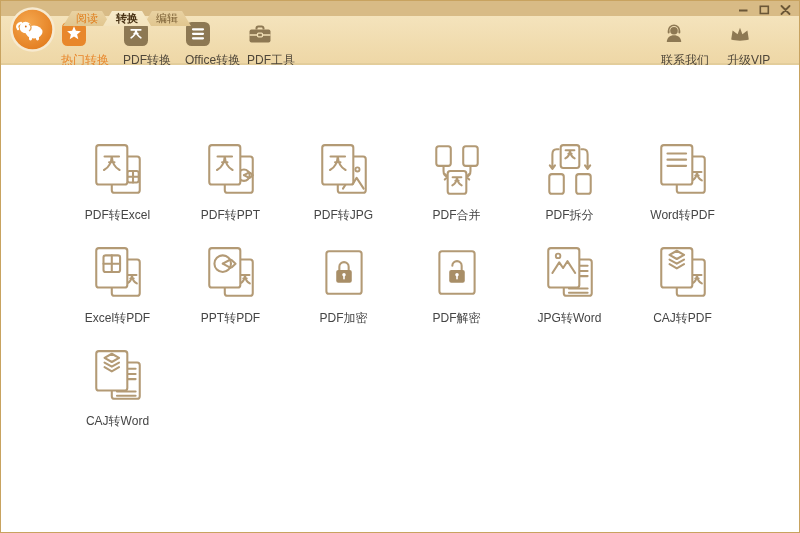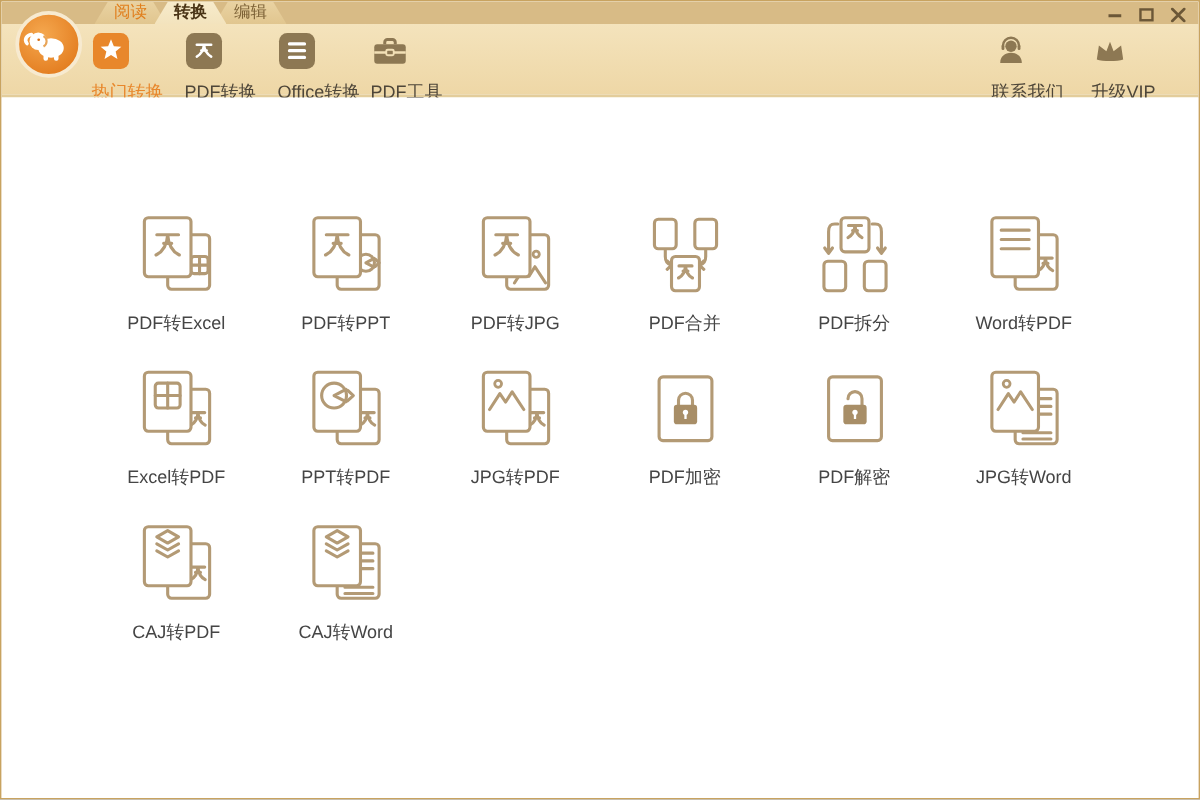--- a/index.html
+++ b/index.html
@@ -6,21 +6,21 @@
   .window{
     position:relative;width:800px;height:533px;box-sizing:border-box;
     border:1px solid #c8a360;background:#fff;overflow:hidden;
     font-family:"Liberation Sans","DejaVu Sans",sans-serif;
   }
   
   .header{position:absolute;top:0;left:0;right:0;height:62px;
     background:linear-gradient(#f6e7c3,#eed7a6);
     border-bottom:2px solid #e3cd9b;}
   .tabstrip{position:absolute;top:0;left:0;right:0;height:15px;background:#d8bb86;}
-  .tabs{position:absolute;left:62px;top:0;height:15px;display:flex;}
+  .tabs{position:absolute;left:62px;top:10px;height:15px;display:flex;}
   .tab{height:15px;line-height:15px;font-size:11px;padding:0 13px;color:#7c6136;
     background:linear-gradient(#e8d0a0,#e2c globale,#e2c892);
     background:linear-gradient(#e9d2a2,#e1c68f);
     clip-path:polygon(9px 0,calc(100% - 9px) 0,100% 100%,0 100%);
     margin-left:-8px;cursor:default;position:relative;z-index:1;}
   .tab:first-child{margin-left:0;}
   .tab.accent{color:#e07e1c;}
   .tab.active{background:linear-gradient(#f7ebcb,#f3e3bd);color:#4a3416;font-weight:bold;z-index:3;}
   .logo{position:absolute;left:8px;top:5px;width:47px;height:47px;z-index:5;}
   .toolbar{position:absolute;left:60px;top:15px;display:flex;gap:2px;}
@@ -221,30 +221,20 @@
               <rect x="22" y="15" width="27" height="35" rx="2.5" fill="none" stroke="#b39a75" stroke-width="2"></rect>
               <path d="M37.16 30 H45.84 M41.5 30 C41.19 34.34 39.33 36.82 36.85 38.06 M41.5 30 C41.81 34.34 43.67 36.82 46.15 38.06 M39.888 33.41 H43.112" fill="none" stroke="#b39a75" stroke-width="2" stroke-linecap="round" stroke-linejoin="round"></path>
               <rect x="7" y="4" width="30" height="38" rx="2.5" fill="#fff" stroke="#b39a75" stroke-width="2"></rect>
               <circle cx="20" cy="19" r="8" fill="none" stroke="#b39a75" stroke-width="2" stroke-linecap="round" stroke-linejoin="round"></circle>
               <path d="M20 19 L27.6 15 M20 19 L27.6 23 M28.8 15.64 L32.4 19 L28.8 22.36" fill="none" stroke="#b39a75" stroke-width="2" stroke-linecap="round" stroke-linejoin="round"></path>
             </svg></span>
           <span class="glabel">PPT转PDF</span>
         </div>
         <div class="cell">
           <span class="gicon"><svg width="58" height="58" viewBox="0 0 56 56">
-              <rect x="22" y="15" width="27" height="35" rx="2.5" fill="none" stroke="#b39a75" stroke-width="2"></rect>
-              <path d="M37.16 30 H45.84 M41.5 30 C41.19 34.34 39.33 36.82 36.85 38.06 M41.5 30 C41.81 34.34 43.67 36.82 46.15 38.06 M39.888 33.41 H43.112" fill="none" stroke="#b39a75" stroke-width="2" stroke-linecap="round" stroke-linejoin="round"></path>
-              <rect x="7" y="4" width="30" height="38" rx="2.5" fill="#fff" stroke="#b39a75" stroke-width="2"></rect>
-              <circle cx="16.5" cy="11.5" r="2.2" fill="none" stroke="#b39a75" stroke-width="1.8"></circle>
-              <path d="M11 28 l6.6 -10.2 l3.74 5.4 l4.18 -6.6000000000000005 l7.48 11.399999999999999" fill="none" stroke="#b39a75" stroke-width="2" stroke-linecap="round" stroke-linejoin="round"></path>
-            </svg></span>
-          <span class="glabel">JPG转PDF</span>
-        </div>
-        <div class="cell">
-          <span class="gicon"><svg width="58" height="58" viewBox="0 0 56 56">
               <rect x="11" y="7" width="34" height="41" rx="2.5" fill="#fff" stroke="#b39a75" stroke-width="2"></rect>
               <path d="M23.5 25 v-3 a4.5 4.5 0 0 1 9 0 v3" fill="none" stroke="#b39a75" stroke-width="2" stroke-linecap="round" stroke-linejoin="round"></path>
               <rect x="20.5" y="25" width="15" height="12.5" rx="2" fill="#a88e67"></rect>
               <circle cx="28" cy="29.8" r="1.7" fill="#fff"></circle>
               <rect x="27.25" y="30.3" width="1.5" height="3.8" fill="#fff"></rect>
             </svg></span>
           <span class="glabel">PDF加密</span>
         </div>
         <div class="cell">
           <span class="gicon"><svg width="58" height="58" viewBox="0 0 56 56">

